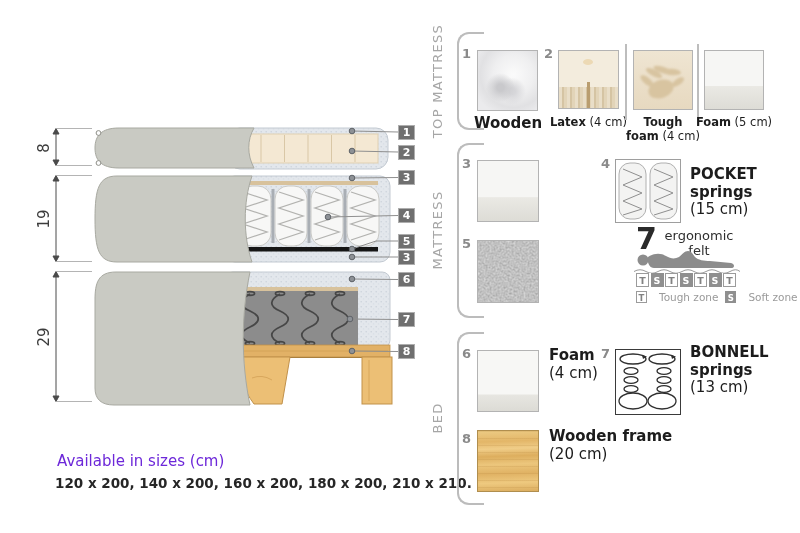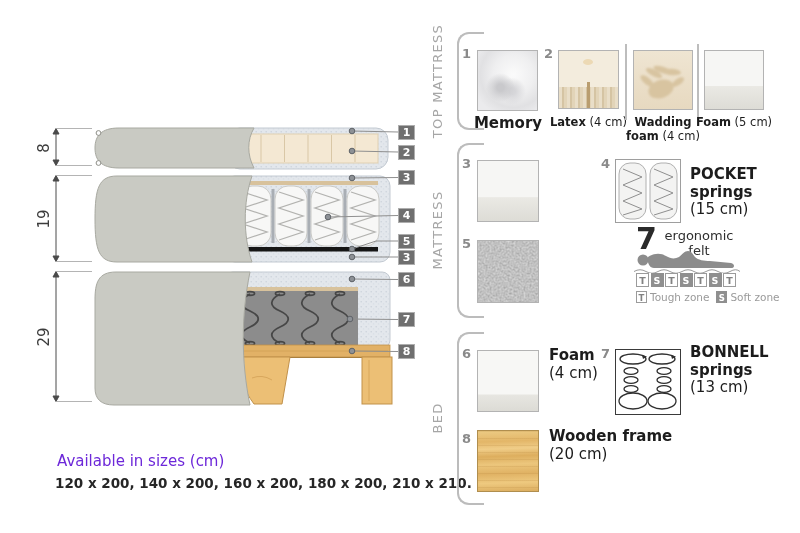--- a/index.html
+++ b/index.html
@@ -50,21 +50,21 @@
   
   .ez-count{position:absolute;font-size:30px;font-weight:bold;color:#2a2a2a;line-height:30px;}
   .ez-caption{position:absolute;width:78px;font-size:13px;color:#2f2f2f;text-align:center;line-height:1.12;}
   .zone-row{position:absolute;display:flex;gap:1.5px;}
   .zbox{width:13px;height:14px;font-size:9.5px;font-weight:bold;text-align:center;
         line-height:14px;box-sizing:border-box;}
   .zt{background:#fff;border:1px solid #9b9b9b;color:#828282;}
   .zs{background:#8f8f8f;border:1px solid #8f8f8f;color:#fff;}
   .legend{position:absolute;display:flex;align-items:center;gap:7px;font-size:10.5px;color:#9a9a9a;}
   .legend .zbox{width:11px;height:12px;line-height:12px;font-size:8.5px;}
-  .legend .lbl{margin-left:3px;}
+  .legend .lbl{margin-left:12px;}
   .legend .pair{display:flex;align-items:center;}
 </style>
 </head>
 <body>
 
 <div id="page">
 
   <svg class="abs" style="left:0;top:0;" width="440" height="533" viewBox="0 0 440 533">
     <defs>
       <pattern id="speck" width="5" height="5" patternUnits="userSpaceOnUse">
@@ -208,21 +208,21 @@
 
   <div class="sizes-title">Available in sizes (cm)</div>
   <div class="sizes-values">120 x 200, 140 x 200, 160 x 200, 180 x 200, 210 x 210.</div>
 
   <div class="vlabel" style="left:378px;top:73px;">TOP MATTRESS</div>
   <div class="bracket" style="top:32px;height:98px;"></div>
 
   <div class="num" style="left:462px;top:46px;">1</div>
   <div class="swatch wadding" style="left:477px;top:50px;width:61px;height:61px;"></div>
   <div class="cap bigcap" style="left:463px;top:114px;width:90px;">
-    <span class="t">Memory</span></div>
+    <span class="t">Wooden</span></div>
 
   <div class="num" style="left:544px;top:46px;">2</div>
   <div class="swatch latex" style="left:558px;top:50px;width:61px;height:59px;">
     <div class="fringe"></div>
     <div class="slit"></div>
     <div class="spot"></div>
   </div>
   <div class="cap" style="left:543px;top:115px;width:91px;">
     <span class="t">Latex</span><span class="detail">(4 cm)</span></div>
 
@@ -239,21 +239,21 @@
         <ellipse cx="27" cy="38" rx="13" ry="9" transform="rotate(-20 27 38)"></ellipse>
         <ellipse cx="13" cy="30" rx="8" ry="3.4" transform="rotate(40 13 30)"></ellipse>
         <ellipse cx="20" cy="22" rx="9" ry="3.2" transform="rotate(28 20 22)"></ellipse>
         <ellipse cx="29" cy="19" rx="10" ry="3.2" transform="rotate(18 29 19)"></ellipse>
         <ellipse cx="38" cy="21" rx="9" ry="3.2" transform="rotate(5 38 21)"></ellipse>
         <ellipse cx="44" cy="31" rx="7" ry="3.2" transform="rotate(-35 44 31)"></ellipse>
       </g>
     </svg>
   </div>
   <div class="cap" style="left:626px;top:115px;width:74px;">
-    <span class="t">Wadding foam</span><span class="detail">(4 cm)</span></div>
+    <span class="t">Tough foam</span><span class="detail">(4 cm)</span></div>
 
   <div class="vdiv" style="left:697px;top:44px;height:76px;"></div>
 
   <div class="swatch foam-a" style="left:704px;top:50px;width:60px;height:60px;"></div>
   <div class="cap" style="left:689px;top:115px;width:90px;">
     <span class="t">Foam</span><span class="detail">(5 cm)</span></div>
 
   <div class="vlabel" style="left:378px;top:222px;">MATTRESS</div>
   <div class="bracket" style="top:143px;height:175px;"></div>
 

